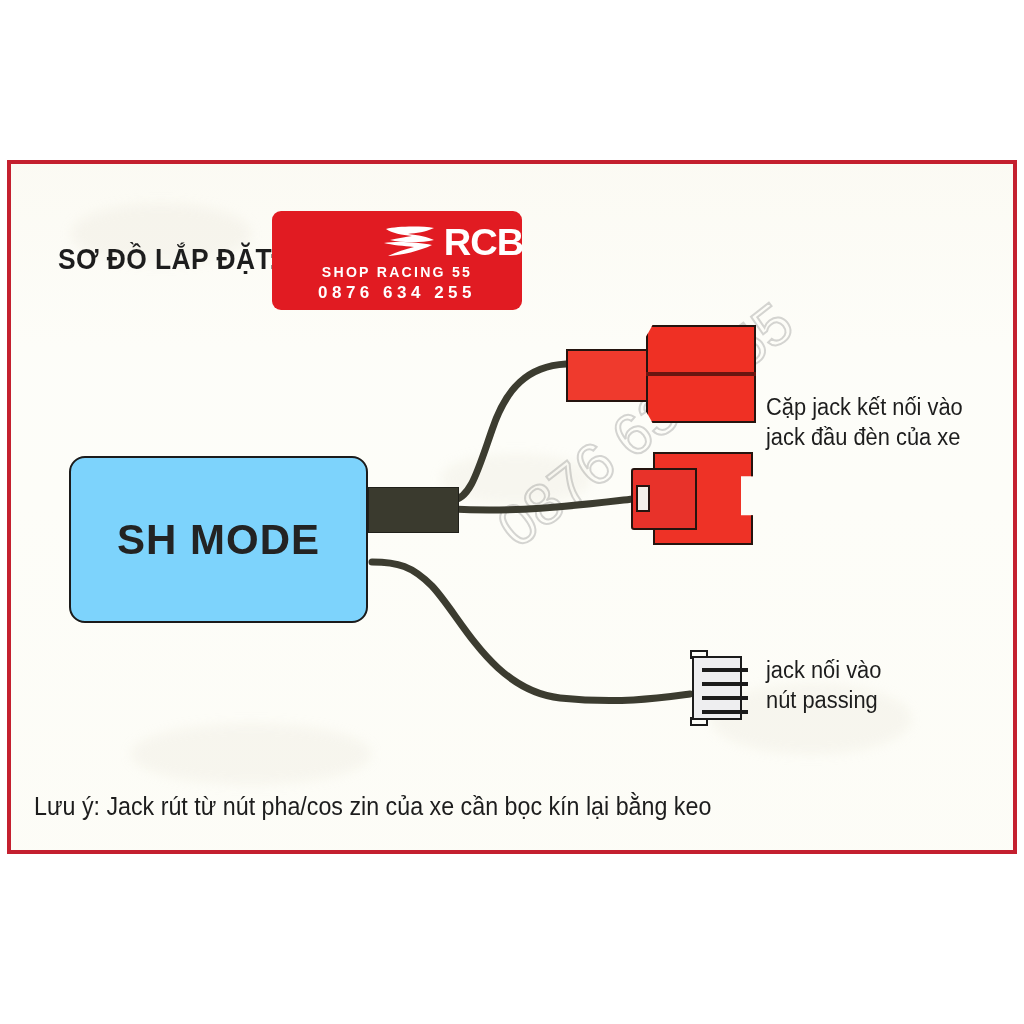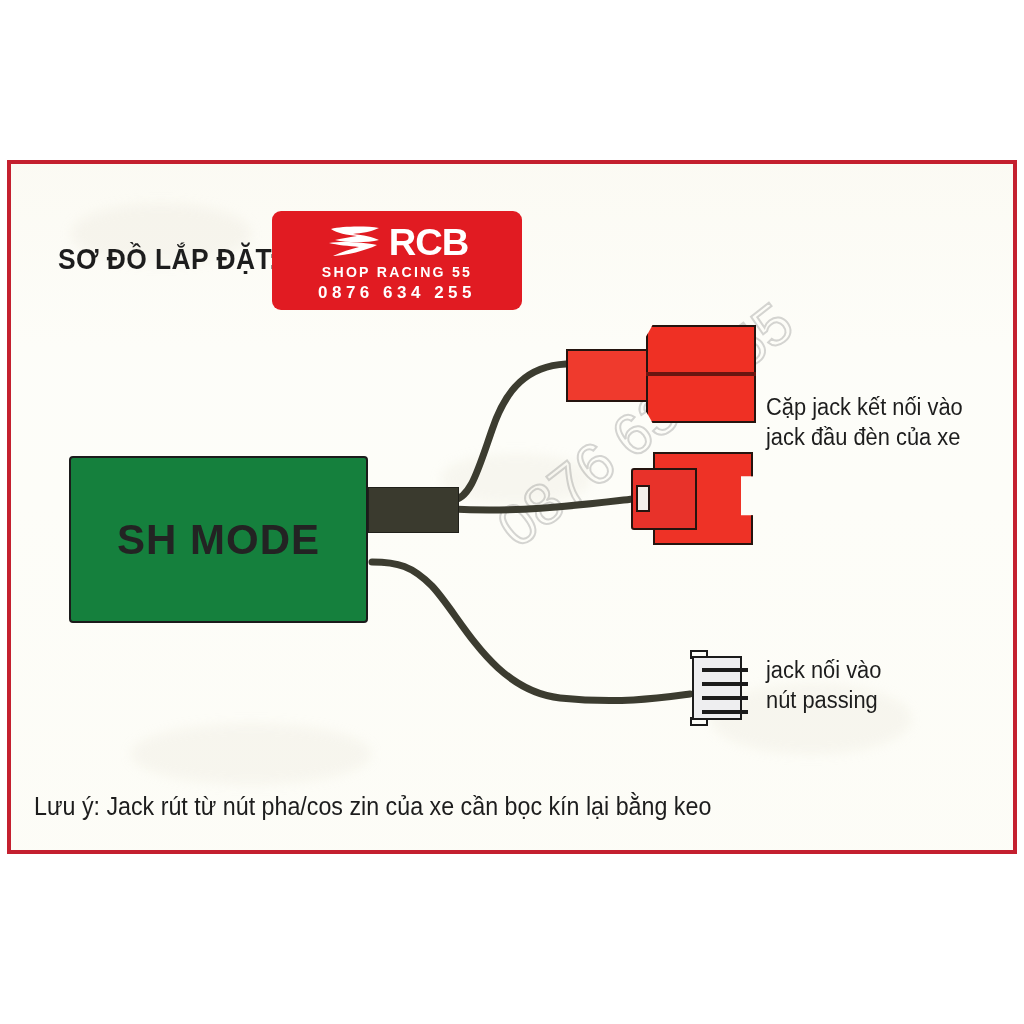--- a/index.html
+++ b/index.html
@@ -68,21 +68,21 @@
     background: #e11b22;
     border-radius: 9px;
   }
   #logo-row {
     position: absolute;
     left: 0; right: 0;
     top: 11px;
     height: 40px;
     display: flex;
     align-items: center;
-    justify-content: center;
+    justify-content: flex-end;
     gap: 7px;
   }
   #logo-mark { width: 56px; height: 34px; display:block; }
   #logo-word {
     font-family: "Liberation Sans", sans-serif;
     font-weight: 700;
     font-size: 37px;
     line-height: 1;
     color: #ffffff;
     letter-spacing: -1px;
@@ -129,23 +129,23 @@
     user-select: none;
   }
 
   
   #device-box {
     position: absolute;
     left: 69px;
     top: 456px;
     width: 299px;
     height: 167px;
-    background: #15803d;
+    background: #7dd3fc;
     border: 2.5px solid #1b1b1b;
-    border-radius: 4px;
+    border-radius: 16px;
     box-sizing: border-box;
   }
   #device-label {
     position: absolute;
     left: 0; right: 0;
     top: 50%;
     transform: translateY(-50%);
     text-align: center;
     font-family: "Liberation Sans", sans-serif;
     font-weight: 700;

